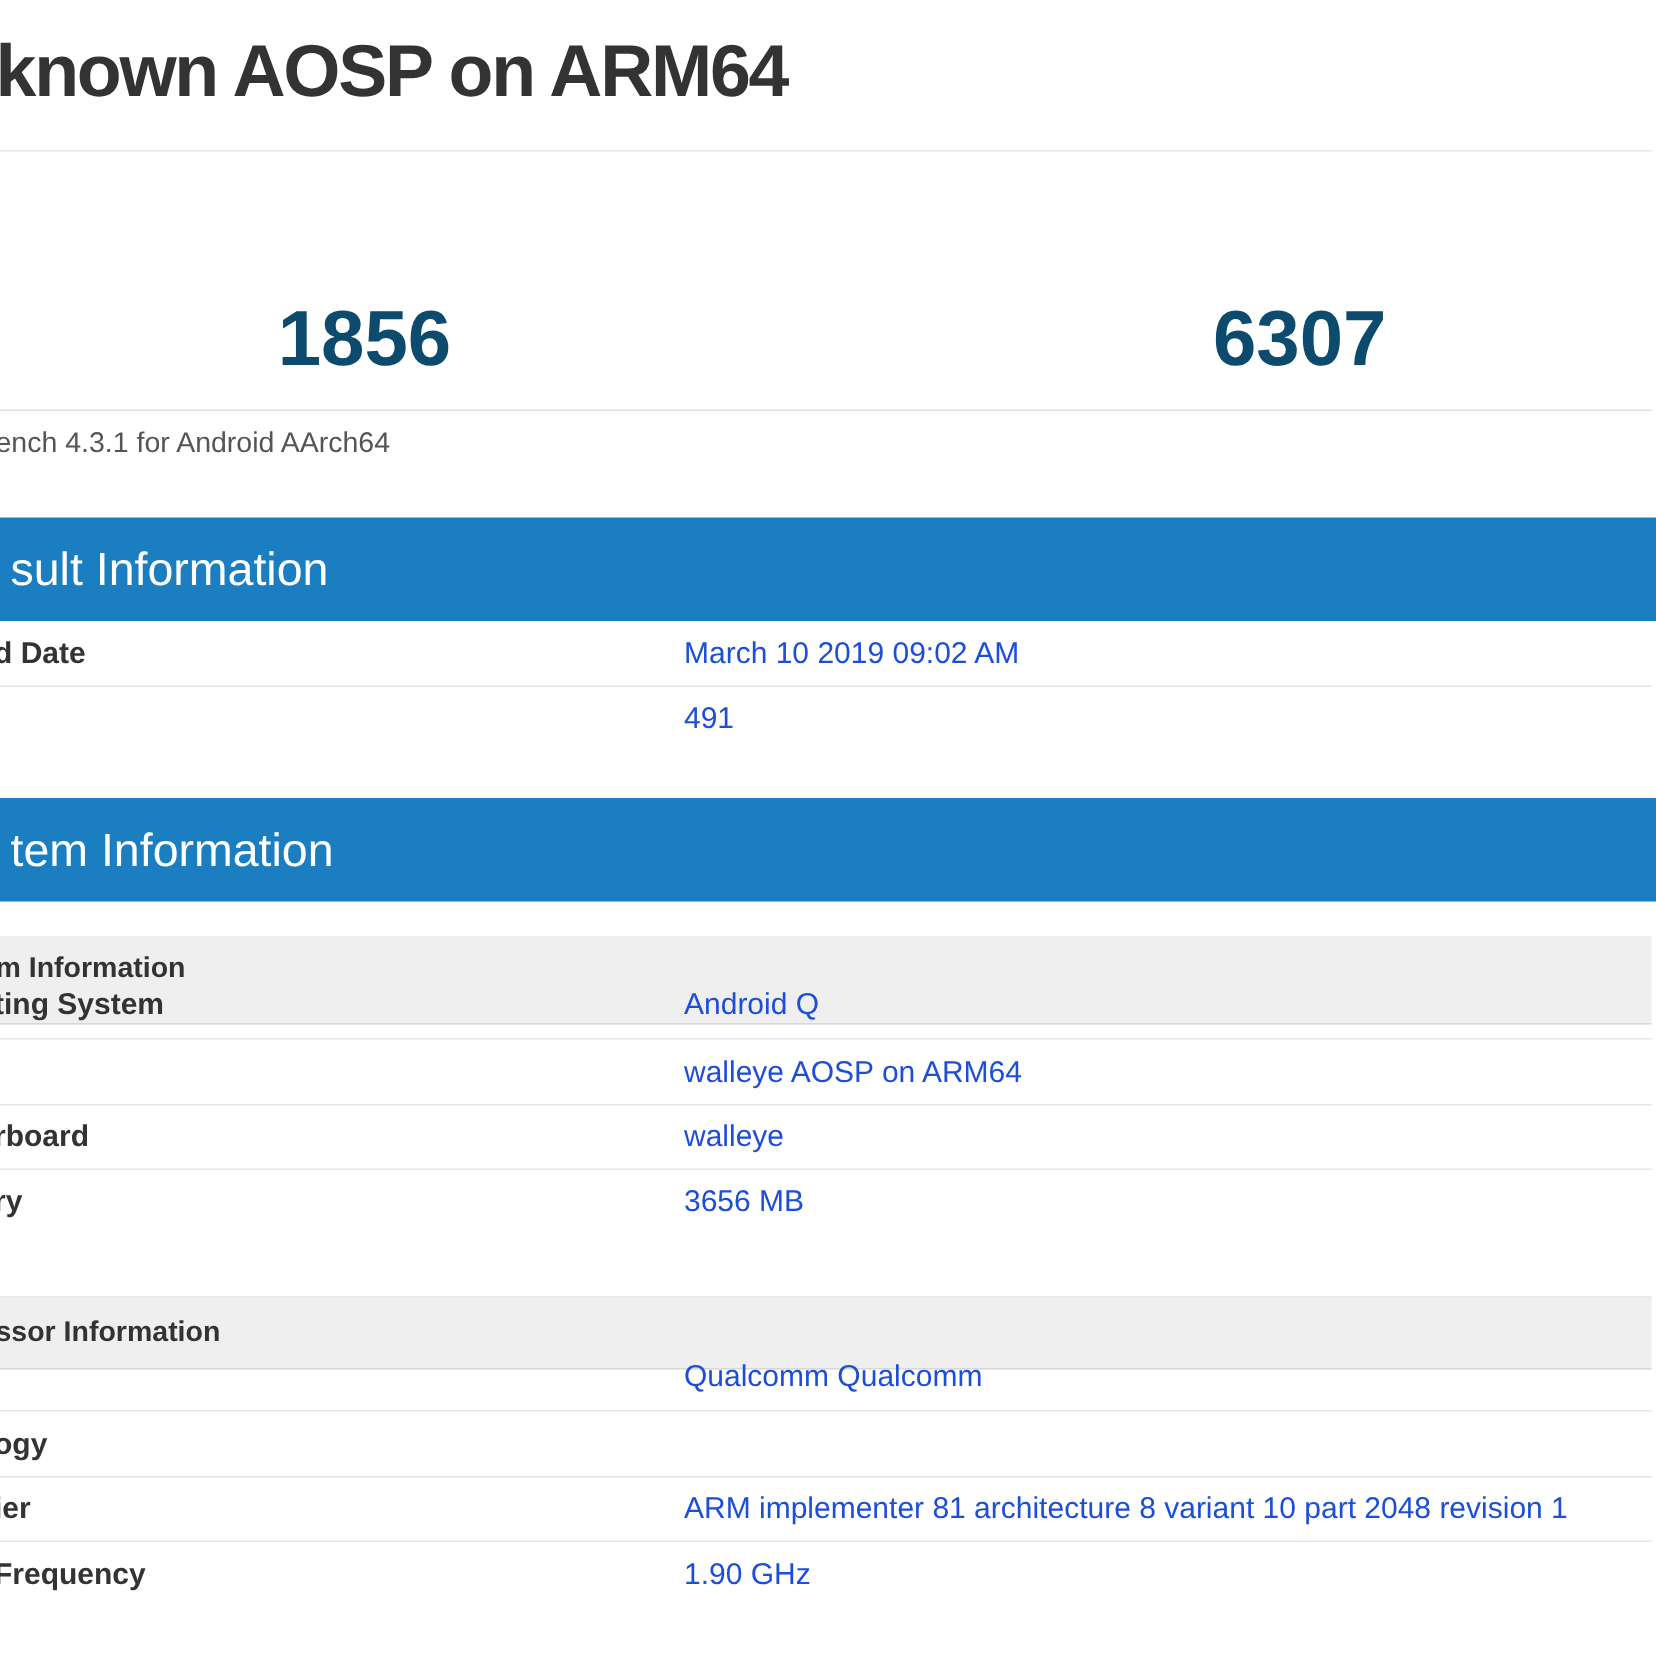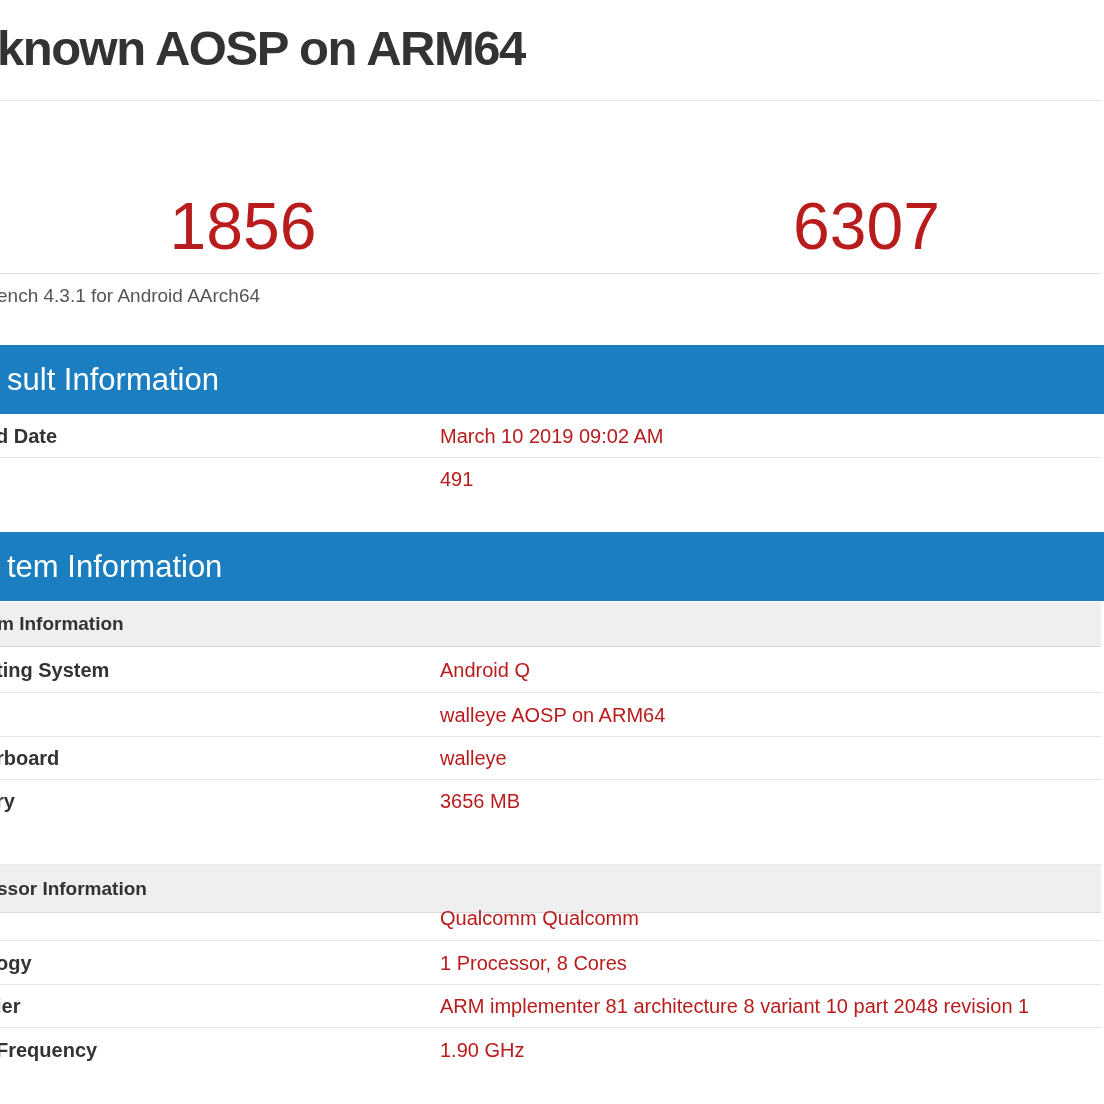--- a/index.html
+++ b/index.html
@@ -59,23 +59,23 @@
     font-weight: bold;
     line-height: 47px;
   }
   .score-values {
     position: absolute;
     top: 180px;
     left: 0;
     height: 93px;
   }
   .score-values .score-cell {
-    font-size: 66px;
-    font-weight: 400;
-    color: #b91c1c;
+    font-size: 52px;
+    font-weight: 700;
+    color: #0c4a6e;
     line-height: 93px;
   }
 
   .version {
     position: absolute;
     top: 285px;
     left: -3px;
     font-size: 19px;
     color: #555;
     white-space: nowrap;
@@ -102,41 +102,41 @@
     left: 0;
     background: var(--subheader_bg, #efefef);
     border-bottom: 1px solid #d8d8d8;
     box-sizing: border-box;
     font-size: 19px;
     font-weight: bold;
     color: #333;
     white-space: nowrap;
   }
   .subheader > span { display: inline-block; margin-left: -3px; }
-  .sub-sysinfo  { top: 602px; height: 45px; line-height: 44px; }
+  .sub-sysinfo  { top: 624px; height: 59px; line-height: 44px; }
   .sub-procinfo { top: 847px; height: 49px; line-height: 48px; border-top: 1px solid #e9e9e9; margin-top: 17px; }
 
   .row {
     position: absolute;
     left: 0;
     box-sizing: border-box;
     font-size: 20px;
     white-space: nowrap;
   }
   .row.bordered { border-bottom: 1px solid var(--divider, #e5e5e5); }
   .row-label {
     position: absolute;
     left: -4px;
     font-weight: bold;
     color: #333;
   }
   .row-value {
     position: absolute;
-    left: 440px;
-    color: #b91c1c;
+    left: 456px;
+    color: #1d4ed8;
   }
 
   
   .r-date   { top: 414px; height: 44px; line-height: 44px; }
   .r-views  { top: 458px; height: 43px; line-height: 43px; }
   .r-os     { top: 647px; height: 46px; line-height: 46px; }
   .r-model  { top: 693px; height: 44px; line-height: 44px; }
   .r-board  { top: 737px; height: 43px; line-height: 43px; }
   .r-mem    { top: 780px; height: 43px; line-height: 43px; }
   .r-cpu    { top: 895px; height: 46px; line-height: 46px; }
@@ -202,21 +202,20 @@
   <div class="subheader sub-procinfo w">
     <span>ssor Information</span>
   </div>
 
   <div class="row bordered r-cpu w">
     <span class="row-label"></span>
     <span class="row-value">Qualcomm Qualcomm</span>
   </div>
   <div class="row bordered r-topo w">
     <span class="row-label">ogy</span>
-    <span class="row-value">1 Processor, 8 Cores</span>
   </div>
   <div class="row bordered r-ident w">
     <span class="row-label">ier</span>
     <span class="row-value">ARM implementer 81 architecture 8 variant 10 part 2048 revision 1</span>
   </div>
   <div class="row r-freq w">
     <span class="row-label">Frequency</span>
     <span class="row-value">1.90 GHz</span>
   </div>
 

